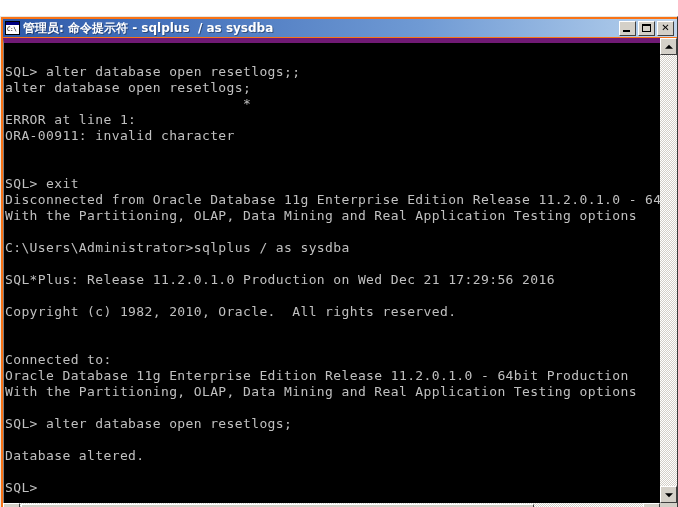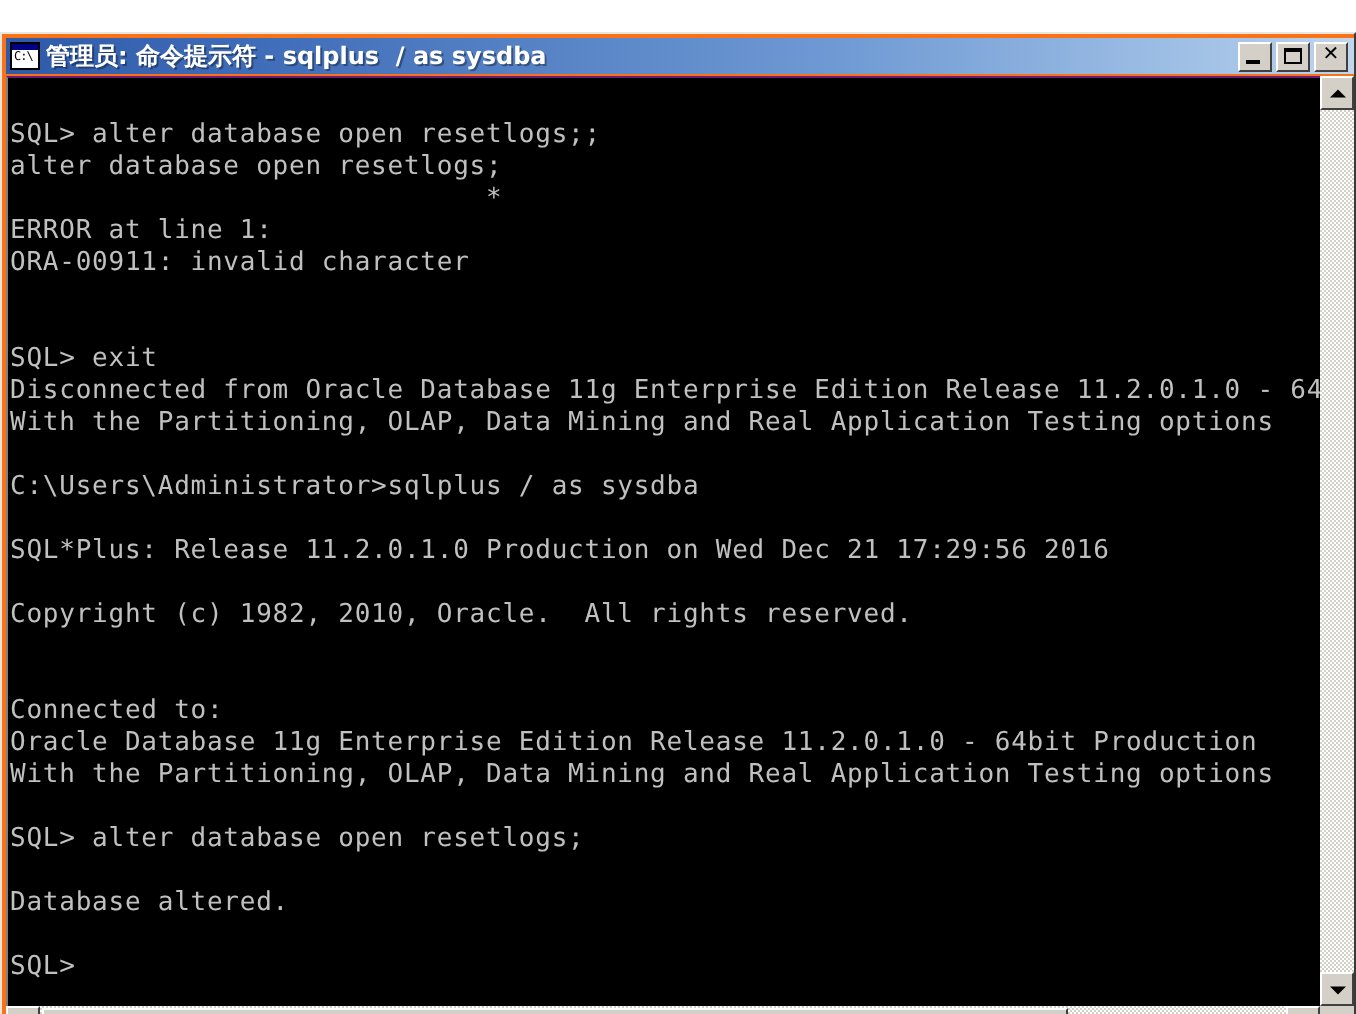--- a/index.html
+++ b/index.html
@@ -132,21 +132,21 @@
     width: 674px;
     height: 484px;
     background: #d4d0c8;
   }
   #screen-outer {
     position: absolute;
     left: 0; top: 0;
     width: 657px;
     height: 465px;
     background: #000000;
-    border-top: 1px solid #701a75;
+    border-top: 5px solid #701a75;
     border-left: 1px solid #808080;
     box-sizing: border-box;
     overflow: hidden;
   }
   #screen-text {
     position: absolute;
     left: 1px;
     top: 5px;
     width: 660px;
     color: #c0c0c0;

